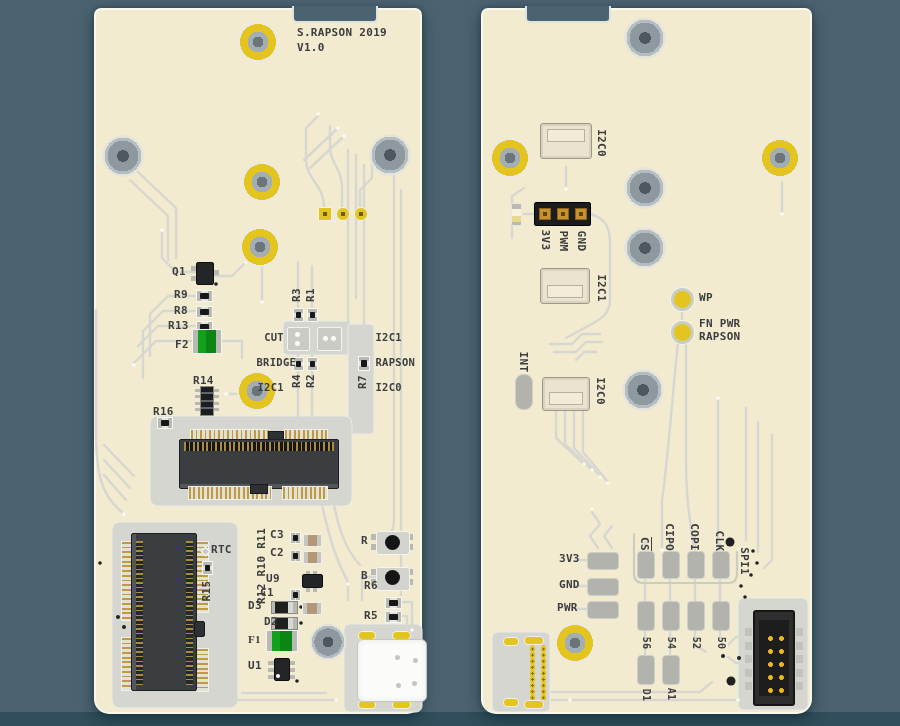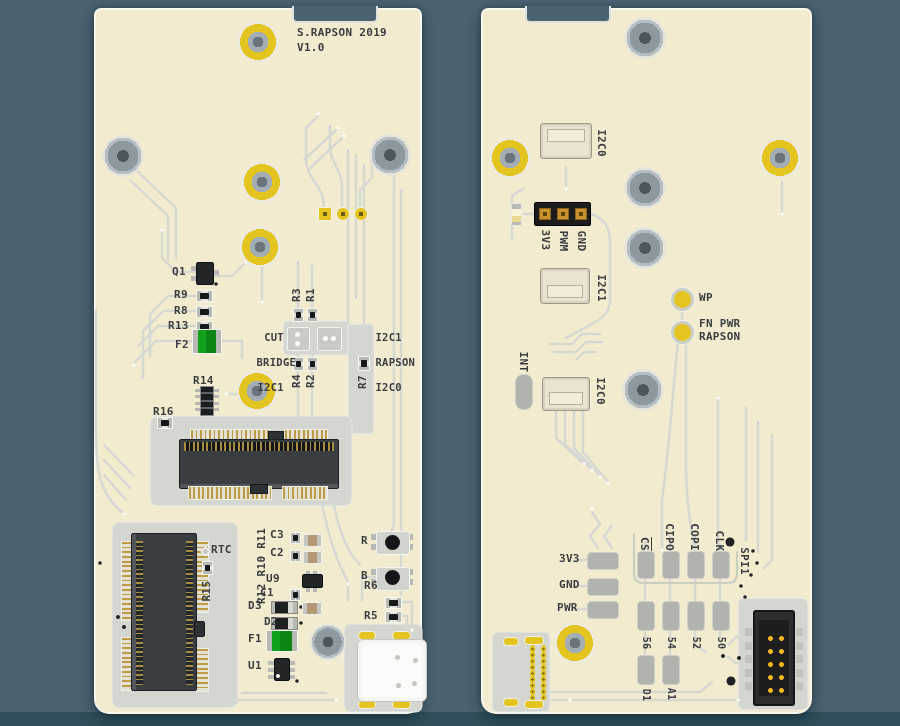--- a/index.html
+++ b/index.html
@@ -260,21 +260,21 @@
   <div class="lb" style="left:153px;top:406px;">R16</div>
   <div class="lb" style="left:211px;top:544px;">RTC</div>
   <div class="lb vc" style="left:207px;top:591px;">R15</div>
   <div class="lb vc" style="left:262px;top:566px;">R12 R10 R11</div>
   <div class="lb" style="left:270px;top:529px;">C3</div>
   <div class="lb" style="left:270px;top:547px;">C2</div>
   <div class="lb" style="left:266px;top:573px;">U9</div>
   <div class="lb" style="left:260px;top:587px;">C1</div>
   <div class="lb" style="left:248px;top:600px;">D3</div>
   <div class="lb" style="left:264px;top:616px;">D2</div>
-  <div class="lb" style="left:248px;top:633px;">F1</div>
+  <div class="lb" style="left:248px;top:633px;font-family:Liberation Serif, serif;">F1</div>
   <div class="lb" style="left:248px;top:660px;">U1</div>
   <div class="lb" style="left:361px;top:535px;">R</div>
   <div class="lb" style="left:361px;top:570px;">B</div>
   <div class="lb" style="left:364px;top:580px;text-align:center;">R6</div>
   <div class="lb" style="left:364px;top:610px;">R5</div>
 
   <div class="nub" style="left:191px;top:266px;width:6px;height:5px;"></div>
   <div class="nub" style="left:191px;top:276px;width:6px;height:5px;"></div>
   <div class="nub" style="left:213px;top:270px;width:6px;height:5px;"></div>
   <div class="cmp ic" style="left:196px;top:262px;width:18px;height:23px;"></div>

